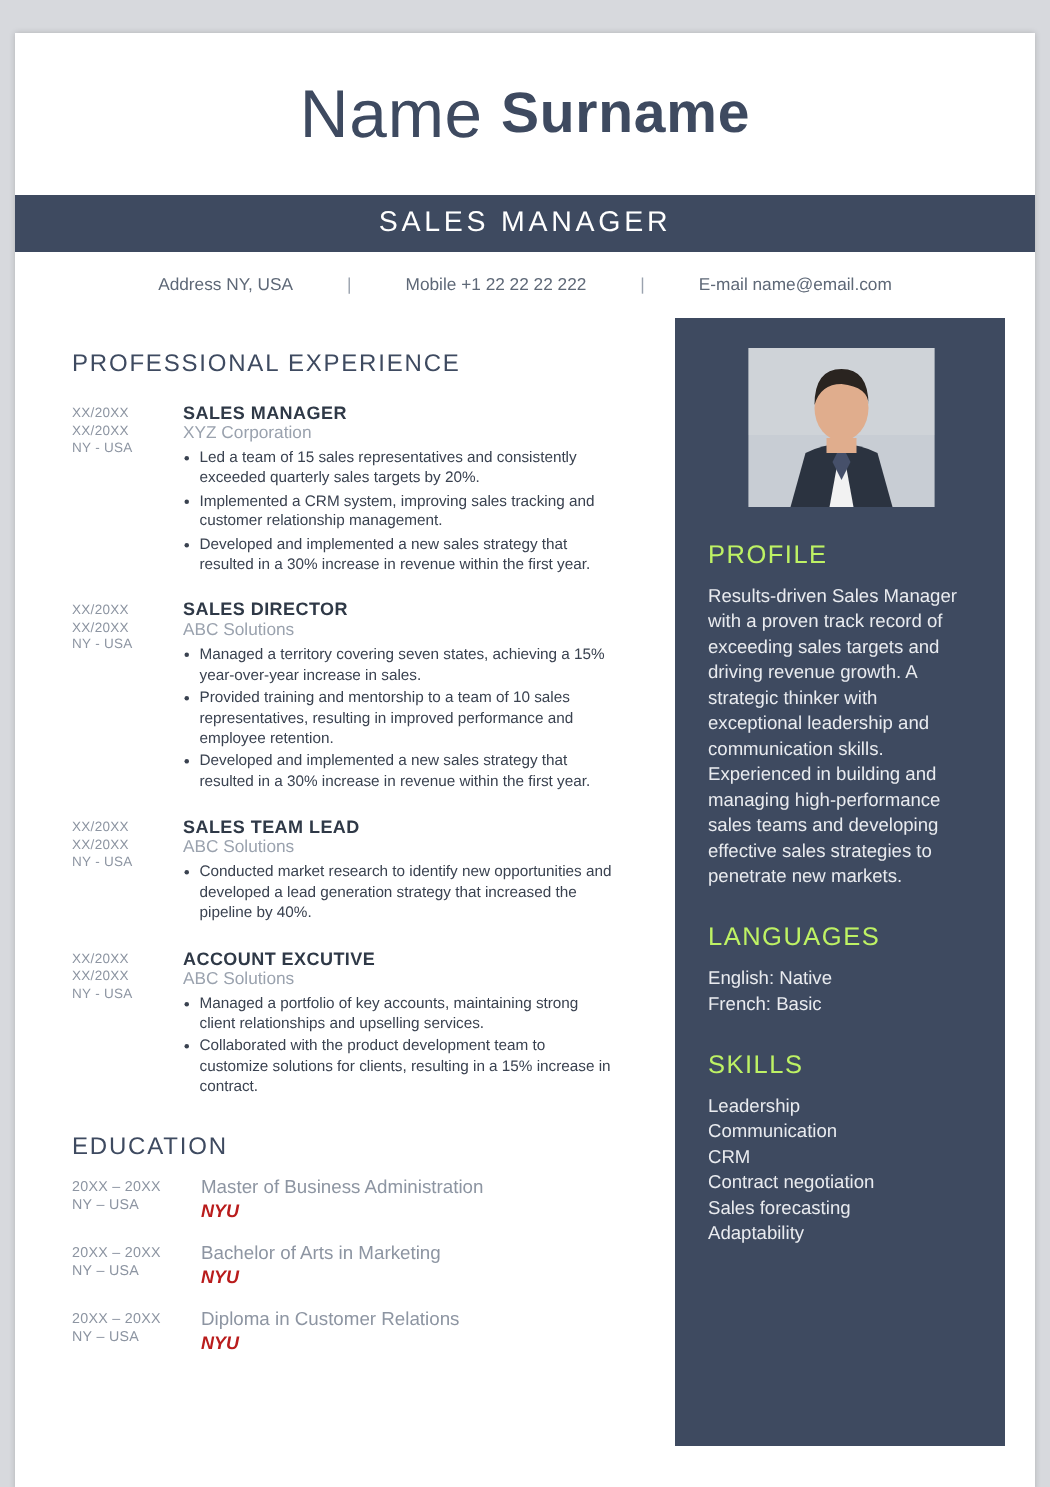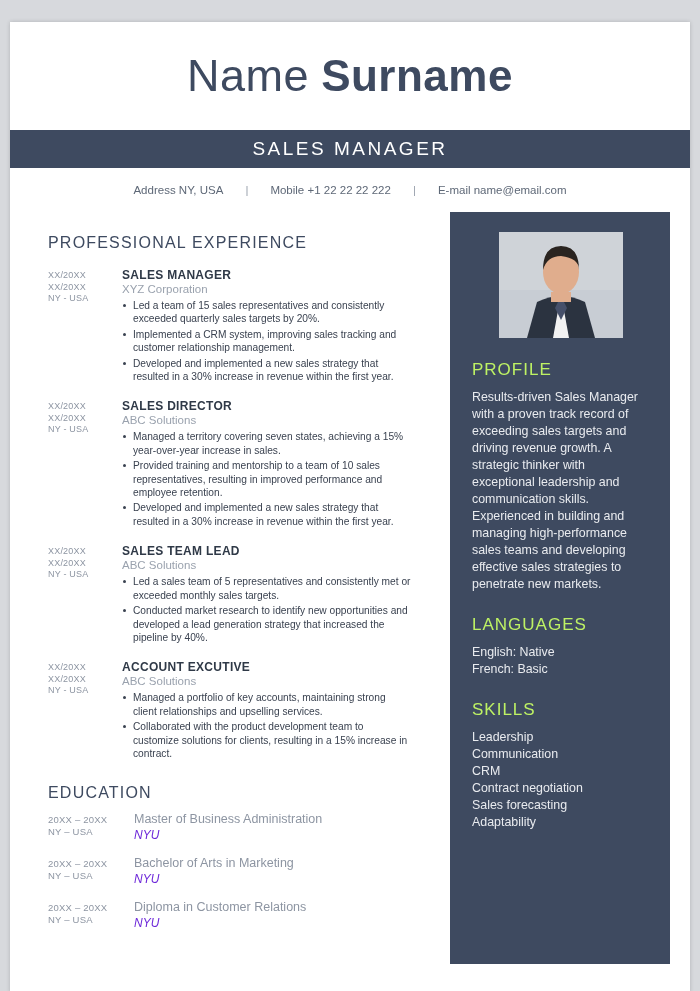--- a/index.html
+++ b/index.html
@@ -25,21 +25,21 @@
     justify-content: center;
     background: #ffffff;
   }
   .name-first {
     font-size: 45px;
     font-weight: 400;
     color: #3e4a60;
     letter-spacing: 0.5px;
   }
   .name-last {
-    font-size: 44px;
+    font-size: 38px;
     font-weight: 700;
     color: #3e4a60;
     margin-left: 12px;
     letter-spacing: 0.5px;
   }
   .title-band {
     background: #3e4a60;
     height: 38px;
     display: flex;
     align-items: center;
@@ -49,21 +49,21 @@
     color: #ffffff;
     font-size: 19px;
     letter-spacing: 2.5px;
     font-weight: 400;
   }
   .contact-band {
     height: 44px;
     display: flex;
     align-items: center;
     justify-content: center;
-    gap: 2px;
+    gap: 16px;
     color: #5e6877;
     font-size: 11.5px;
   }
   .contact-item { padding: 0 20px; }
   .contact-sep { color: #9aa2ae; }
 
   
   .body-wrap {
     display: flex;
     padding: 0 0 0 0;
@@ -145,22 +145,22 @@
   }
   .edu-body { flex: 1; }
   .edu-degree {
     font-size: 12.5px;
     color: #8d95a2;
     margin-bottom: 2px;
   }
   .edu-school {
     font-size: 12px;
     font-style: italic;
-    color: #6d28d9;
-    font-weight: 400;
+    color: #b91c1c;
+    font-weight: 700;
   }
 
   
   .photo {
     width: 124px; height: 106px;
     margin: 2px auto 22px auto;
     background: #cfd4da;
     overflow: hidden;
     position: relative;
   }
@@ -248,21 +248,20 @@
       <div class="job">
         <div class="job-dates">
           <div>XX/20XX</div>
           <div>XX/20XX</div>
           <div>NY - USA</div>
         </div>
         <div class="job-body">
           <div class="job-role">SALES TEAM LEAD</div>
           <div class="job-company">ABC Solutions</div>
           <ul class="bullets">
-            <li>Led a sales team of 5 representatives and consistently met or exceeded monthly sales targets.</li>
             <li>Conducted market research to identify new opportunities and developed a lead generation strategy that increased the pipeline by 40%.</li>
           </ul>
         </div>
       </div>
 
       <div class="job">
         <div class="job-dates">
           <div>XX/20XX</div>
           <div>XX/20XX</div>
           <div>NY - USA</div>

